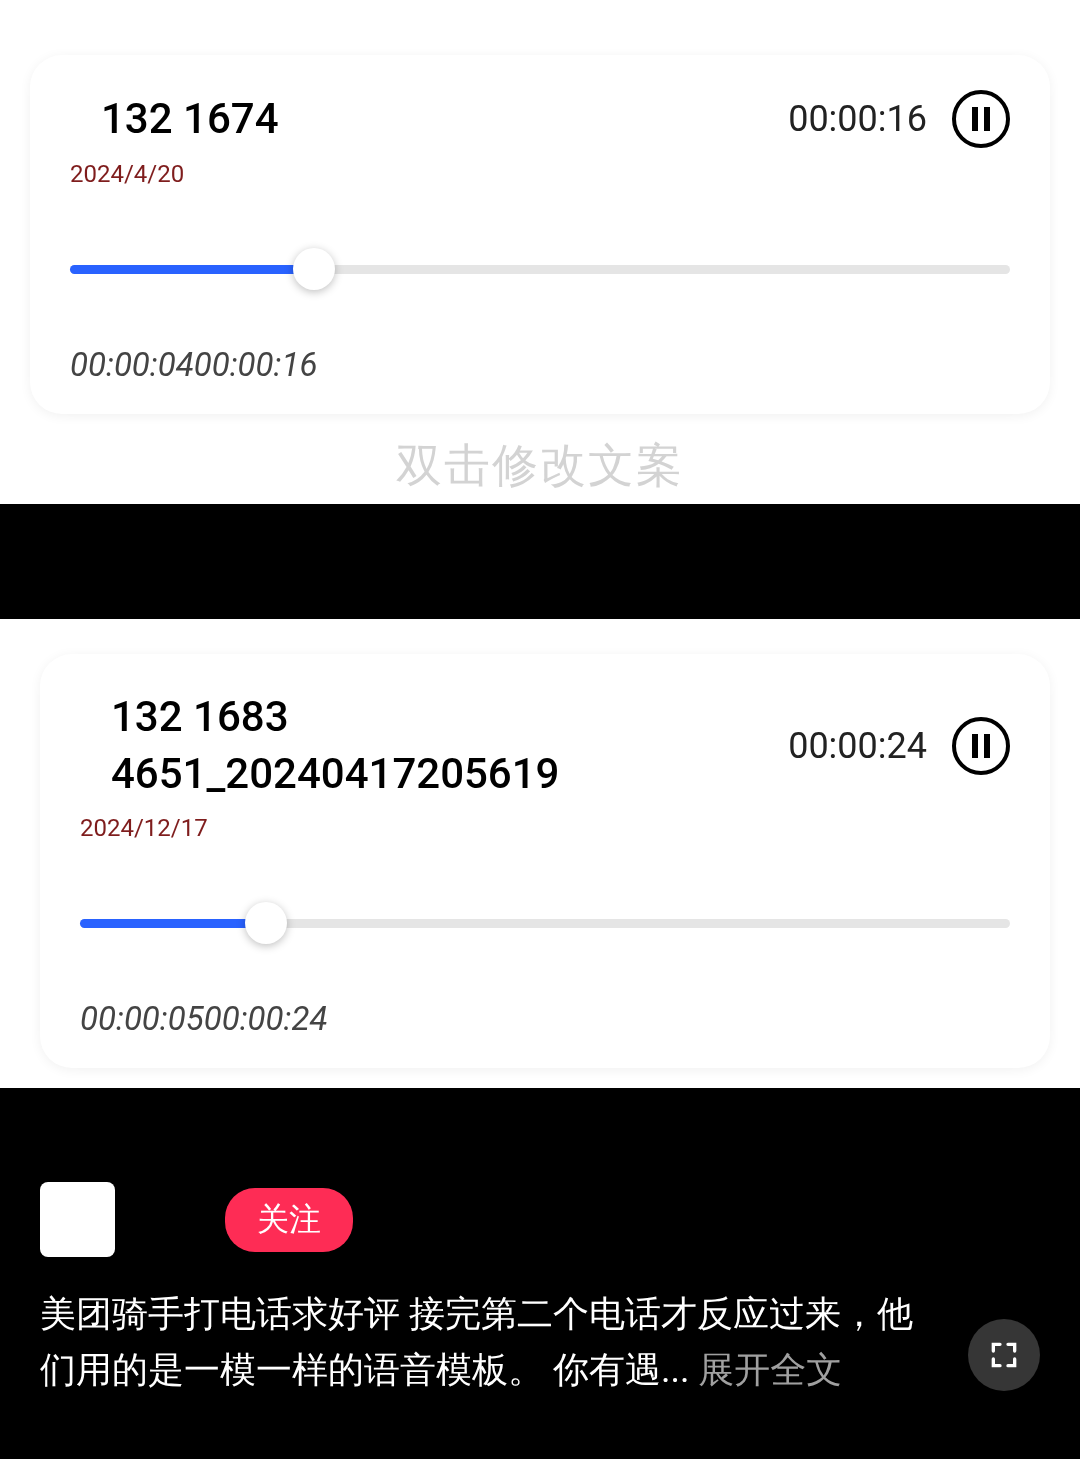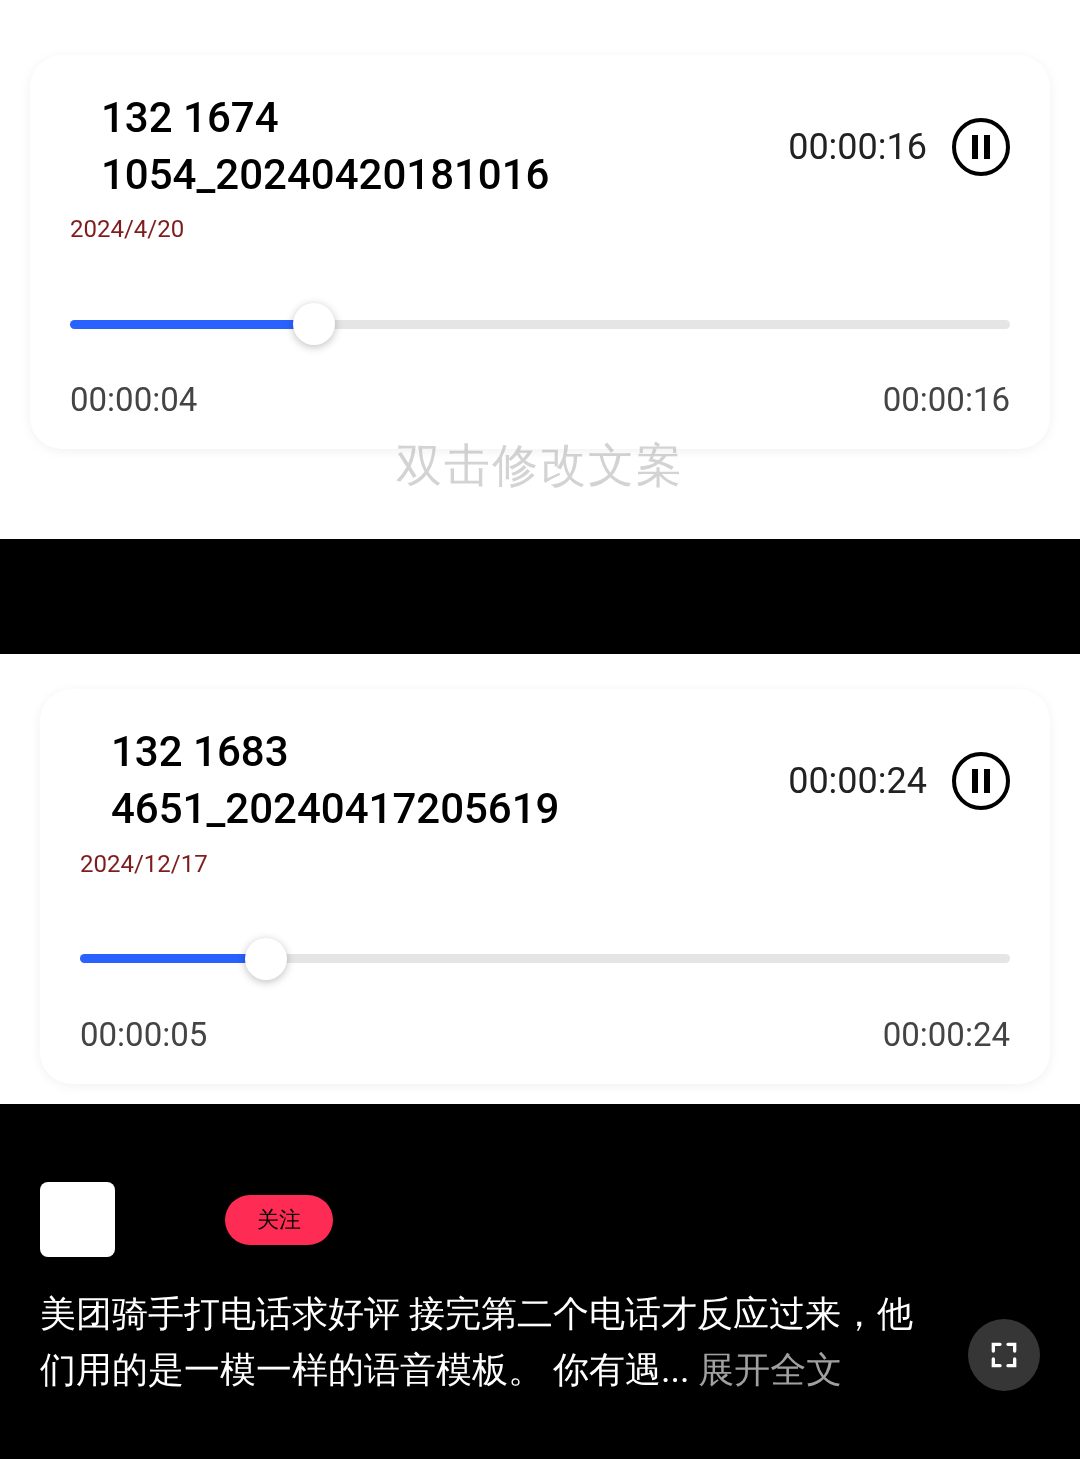--- a/index.html
+++ b/index.html
@@ -108,22 +108,23 @@
       background: #fff;
       border-radius: 50%;
       box-shadow: 0 2px 8px rgba(0,0,0,0.25);
       position: absolute;
       top: 50%;
       transform: translate(-50%, -50%);
       cursor: pointer;
     }
     .time-row {
       display: flex;
-      justify-content: space-between;
-      margin-top: 35px;
+      justify-content: flex-start;
+      margin-top: 55px;
+      font-style: italic;
     }
     .time-label {
       font-size: 33px;
       color: #444;
     }
     .watermark {
       position: absolute;
       top: 435px;
       left: 50%;
       transform: translateX(-50%);
@@ -153,22 +154,22 @@
       margin-bottom: 30px;
     }
     .avatar {
       width: 75px;
       height: 75px;
       background: #fff;
       border-radius: 8px;
     }
     .follow-btn {
       background: #fe2c55;
-      color: #000000;
-      font-size: 22px;
+      color: #ffffff;
+      font-size: 32px;
       padding: 10px 32px;
       border-radius: 30px;
       border: none;
       cursor: pointer;
       margin-left: 90px;
     }
     .caption-row {
       display: flex;
       align-items: flex-end;
       gap: 30px;
@@ -196,21 +197,20 @@
     }
   </style>
 </head>
 <body>
 
 <div class="white-section white-section-1">
   <div class="card">
     <div class="card-header">
       <div class="title-block">
         <div class="title-line">132 1674</div>
-        <div class="title-line">1054_20240420181016</div>
       </div>
       <div class="right-block">
         <div class="duration">00:00:16</div>
         <div class="pause-btn">
           <div class="pause-icon">
             <div class="pause-bar"></div>
             <div class="pause-bar"></div>
           </div>
         </div>
       </div>

